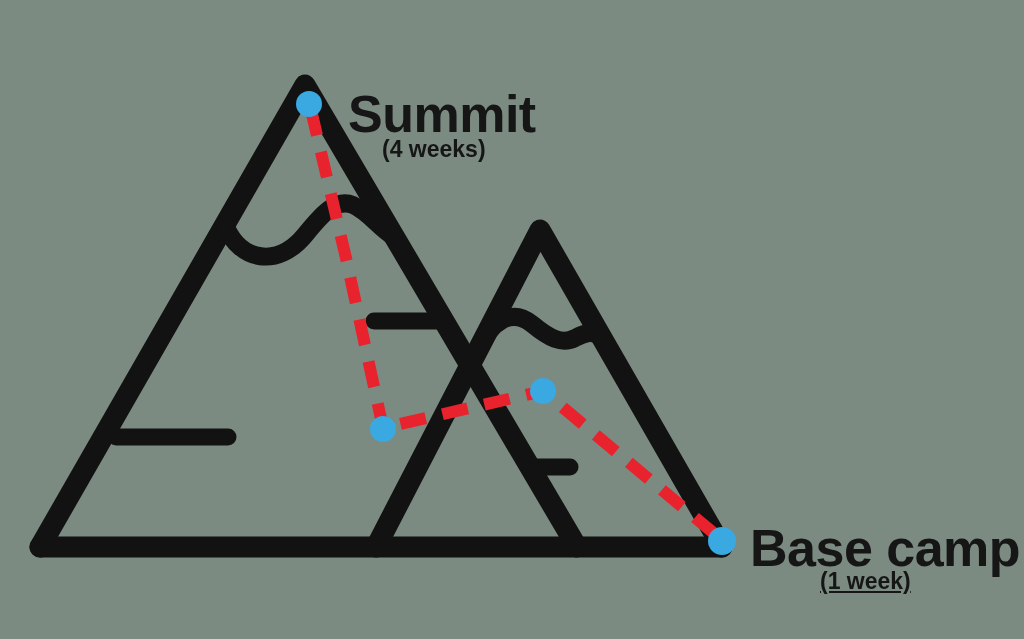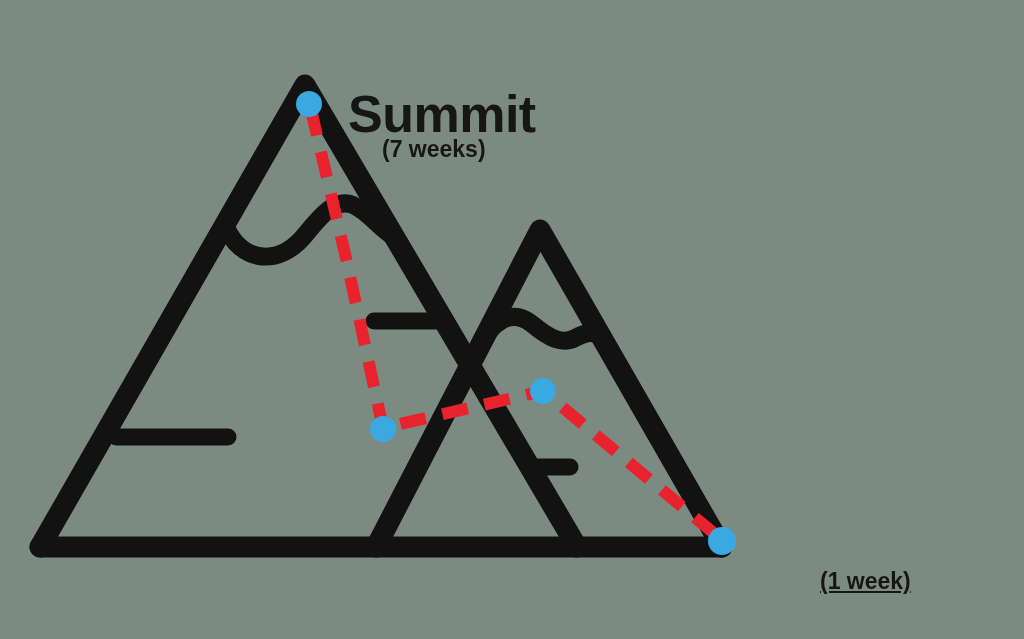--- a/index.html
+++ b/index.html
@@ -80,17 +80,18 @@
     <g>
       <circle class="dot" cx="309" cy="104" r="13"></circle>
       <circle class="dot" cx="383" cy="429" r="13"></circle>
       <circle class="dot" cx="543" cy="391" r="13"></circle>
       <circle class="dot" cx="722" cy="541" r="14"></circle>
     </g>
   </svg>
 
   <div class="label title summit-title">Summit</div>
 
-  <div class="label sub summit-sub">(7 weeks)</div>
+  <div class="label sub summit-sub">(4 weeks)</div>
 
+  <div class="label title base-title">Base camp</div>
 
   <div class="label sub base-sub">(1 week)</div>
 </div>
 
 </body></html>

